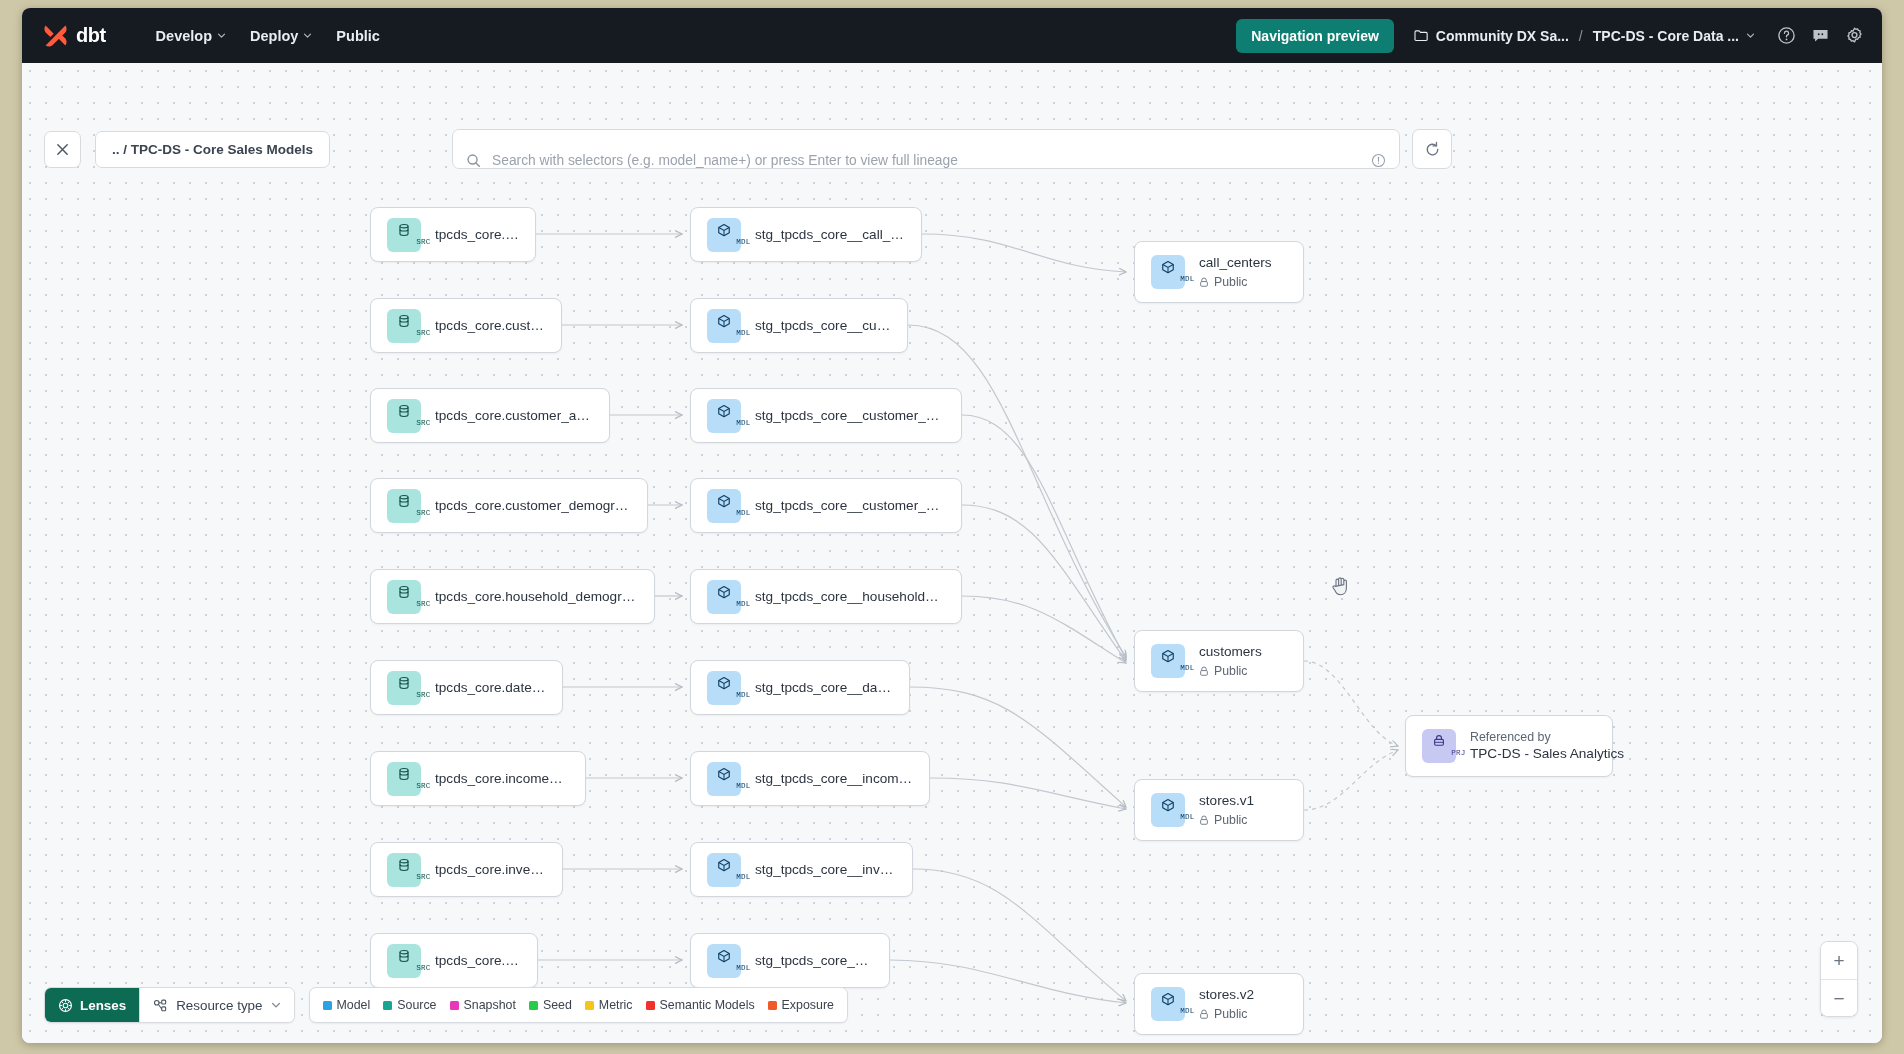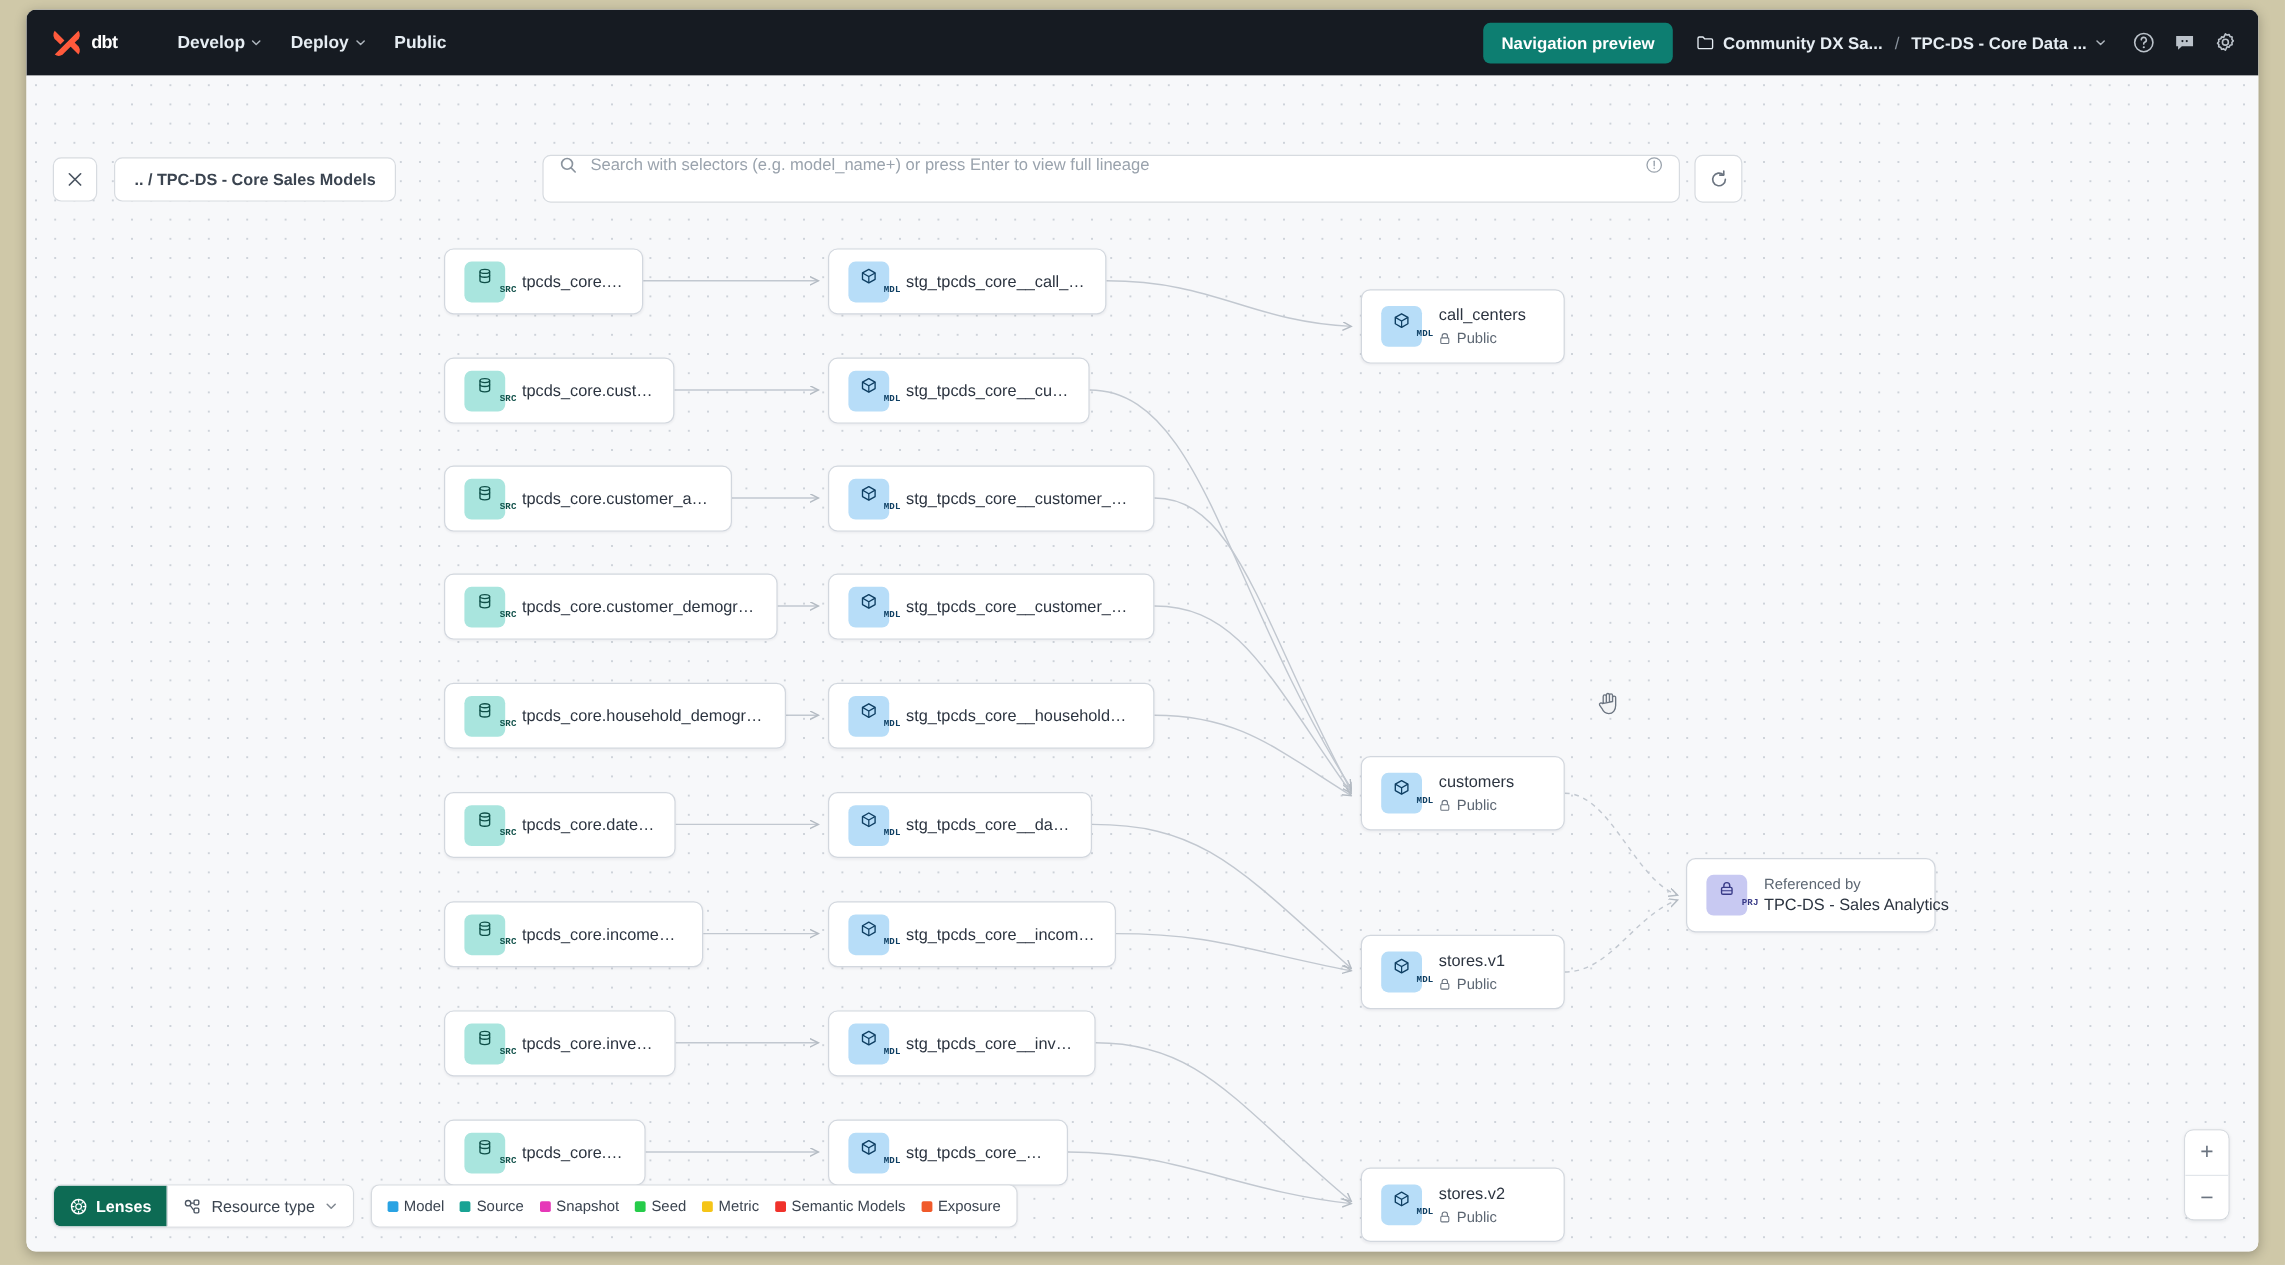--- a/index.html
+++ b/index.html
@@ -23,21 +23,21 @@
   
   .topnav {
     height: 55px; flex: 0 0 55px;
     background: #161b22;
     display: flex; align-items: center;
     padding: 0 18px 0 20px;
     color: #fff;
   }
   .logo-wrap { display: flex; align-items: center; gap: 7px; margin-right: 38px; }
   .logo-mark { width: 27px; height: 27px; display:block; }
-  .logo-text { font-size: 15px; font-weight: 700; letter-spacing: -0.5px; color:#fff;text-align:right; }
+  .logo-text { font-size: 20px; font-weight: 700; letter-spacing: -0.5px; color:#fff;text-align:right; }
   .nav-item {
     display: flex; align-items: center; gap: 5px;
     font-size: 14.5px; font-weight: 600; color: #e6edf3;
     padding: 6px 12px; border-radius: 5px; cursor: pointer;
   }
   .caret { width: 9px; height: 9px; display:block; opacity:.85; }
   .nav-spacer { flex: 1 1 auto; }
   .navpreview-btn {
     background: #0d7e71; color: #fff;
     font-size: 14px; font-weight: 600;
@@ -77,21 +77,21 @@
     white-space: nowrap;
   }
   .search-wrap {
     position: absolute; left: 50%; transform: translateX(-50%);
     width: 1000px; height: 40px;
     display: flex; align-items: center;
   }
   .search-box {
     flex: 1 1 auto; height: 40px;
     background: #fff; border: 1px solid #d7dbe0; border-radius: 7px;
-    display: flex; align-items: flex-start; padding: 0 13px; gap: 11px;
+    display: flex; align-items: flex-end; padding: 0 13px; gap: 11px;
   }
   .search-box svg.s-ico { width: 15px; height: 15px; flex: 0 0 auto; }
   .search-input {
     flex: 1 1 auto; border: none; outline: none;
     font-size: 13.8px; color: #3b4450;
     font-family: "Liberation Sans", sans-serif; background: transparent;
   }
   .search-input::placeholder { color: #9aa3ad; }
   .refresh-btn {
     margin-left: 12px; width: 40px; height: 40px; border-radius: 7px;
@@ -122,21 +122,21 @@
     cursor: pointer; z-index: 3;
   }
   .badge {
     width: 34px; height: 34px; border-radius: 6px; flex: 0 0 34px;
     display: flex; flex-direction: column; align-items: center; justify-content: center;
     gap: 0px;
   }
   .badge svg { width: 14px; height: 14px; display: block; }
   .badge-lbl {
     font-family: "Liberation Mono", monospace;
-    font-size: 7.6px; font-weight: 700; letter-spacing: .2px; line-height: 9px;
+    font-size: 7.6px; font-weight: 400; letter-spacing: .2px; line-height: 9px;
     margin-top: 1px;
     padding-left: 39px;
   }
   .badge.src { background: #a9e5de; color: #0f4f48; }
   .badge.mdl { background: #b7ddf8; color: #0f3f63; }
   .badge.prj { background: #c8c9f2; color: #383a87; }
   .node-body { display: flex; flex-direction: column; justify-content: center; min-width: 0; }
   .node-title {
     font-size: 13.6px; color: #2c3440; line-height: 17px;
     white-space: nowrap; overflow: hidden; text-overflow: ellipsis;

